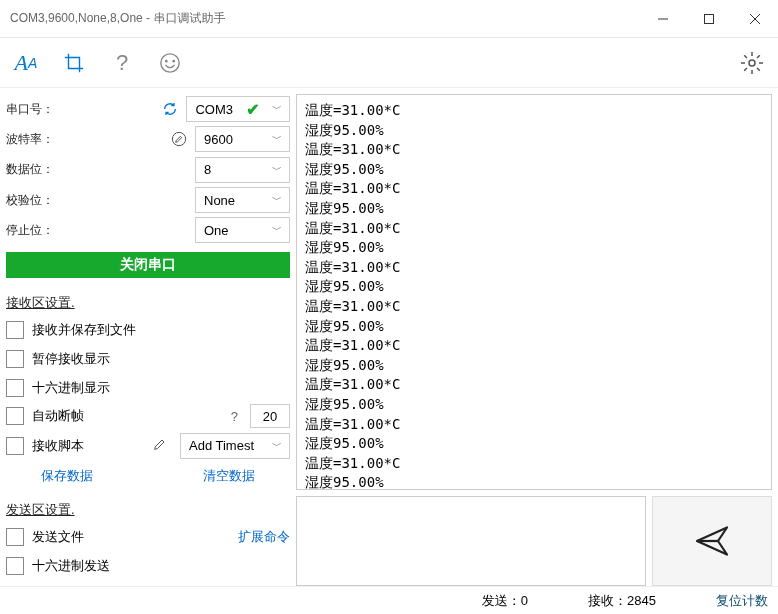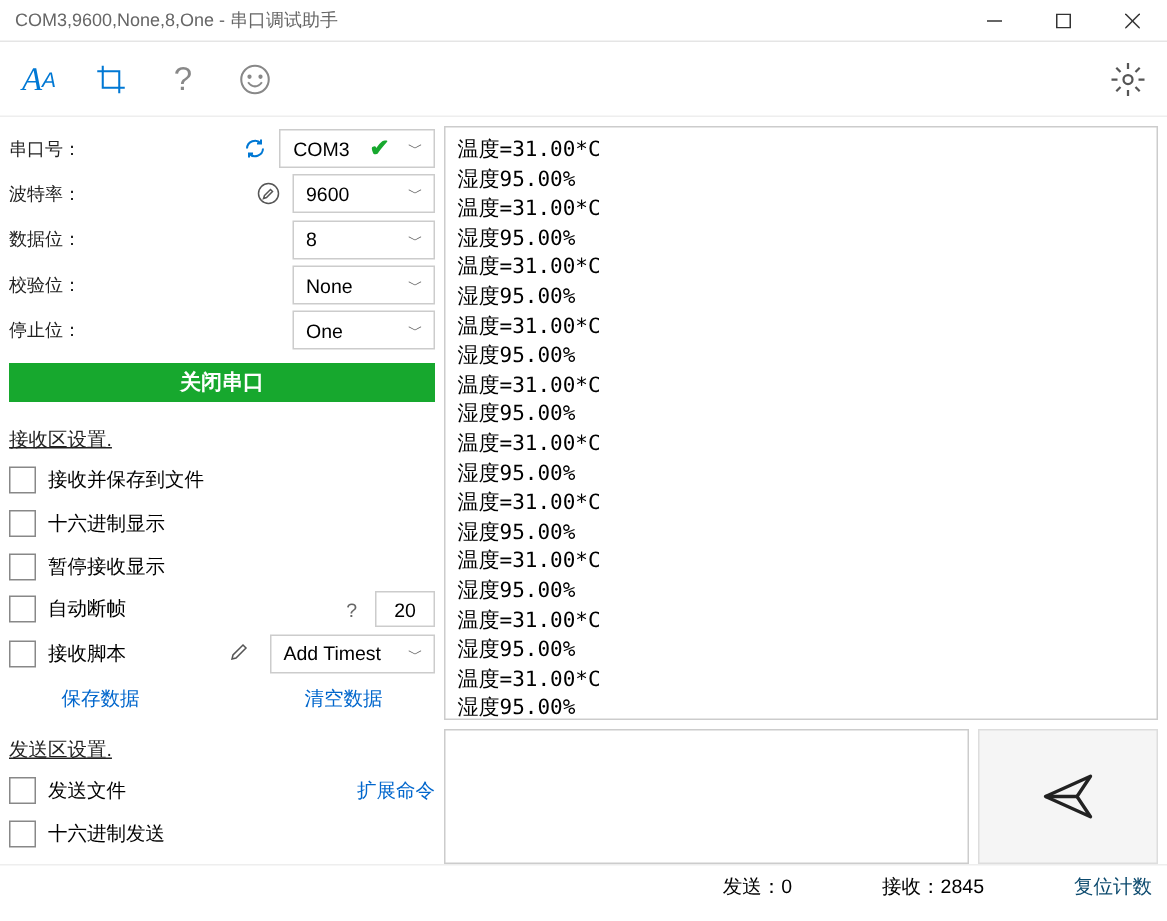--- a/index.html
+++ b/index.html
@@ -1,18 +1,18 @@
 <!DOCTYPE html>
 <html><head>
 <meta charset="utf-8">
 <style>
 * { box-sizing: border-box; margin: 0; padding: 0; font-family: "Microsoft YaHei", "Segoe UI", sans-serif; }
 body { background: #fff; width: 778px; height: 614px; overflow: hidden; }
 
-.titlebar { height: 28px; display: flex; align-items: center; padding: 0 0 0 10px; background: #fff; border-bottom: 1px solid #e5e5e5; }
+.titlebar { height: 38px; display: flex; align-items: center; padding: 0 0 0 10px; background: #fff; border-bottom: 1px solid #e5e5e5; }
 .titlebar-text { font-size: 12px; color: #666; flex: 1; }
 .titlebar-btns { display: flex; }
 .titlebar-btn { width: 46px; height: 38px; display: flex; align-items: center; justify-content: center; color: #333; font-size: 12px; }
 .titlebar-btn svg { width: 10px; height: 10px; }
 
 .toolbar { height: 50px; display: flex; align-items: center; padding: 0 12px; gap: 20px; border-bottom: 1px solid #eee; }
 .toolbar-icon { width: 28px; height: 28px; display: flex; align-items: center; justify-content: center; color: #0078d4; font-size: 22px; }
 .toolbar-icon.gray { color: #888; }
 .toolbar-spacer { flex: 1; }
 
@@ -171,25 +171,25 @@
     <button class="btn-close-port">关闭串口</button>
 
     <div class="section-label">接收区设置.</div>
 
     <div class="chk-row">
         <span class="chk"></span>
         <span>接收并保存到文件</span>
       </div>
     <div class="chk-row">
         <span class="chk"></span>
+        <span>暂停接收显示</span>
+      </div>
+    <div class="chk-row">
+        <span class="chk"></span>
         <span>十六进制显示</span>
-      </div>
-    <div class="chk-row">
-        <span class="chk"></span>
-        <span>暂停接收显示</span>
       </div>
 
     <div class="chk-row">
       <span class="chk"></span>
       <span>自动断帧</span>
       <span class="spacer"></span>
       <span class="qmark">?</span>
       <input class="num-input" value="20" style="">
     </div>
 

